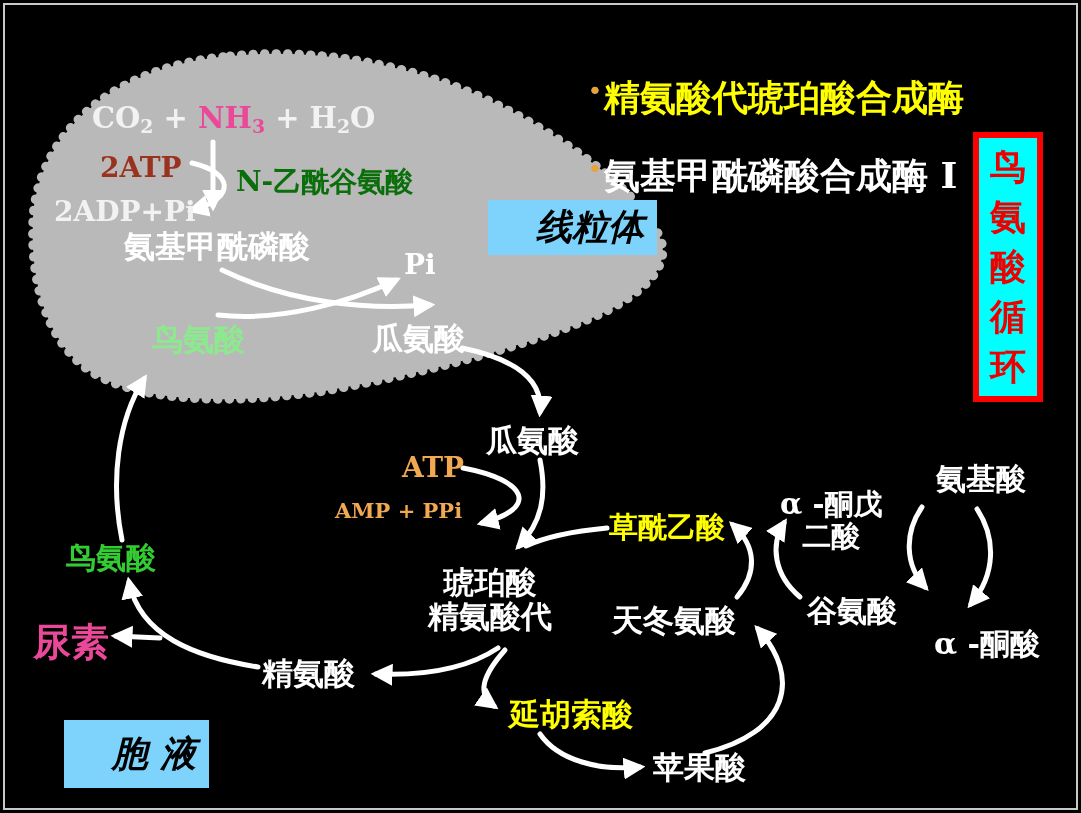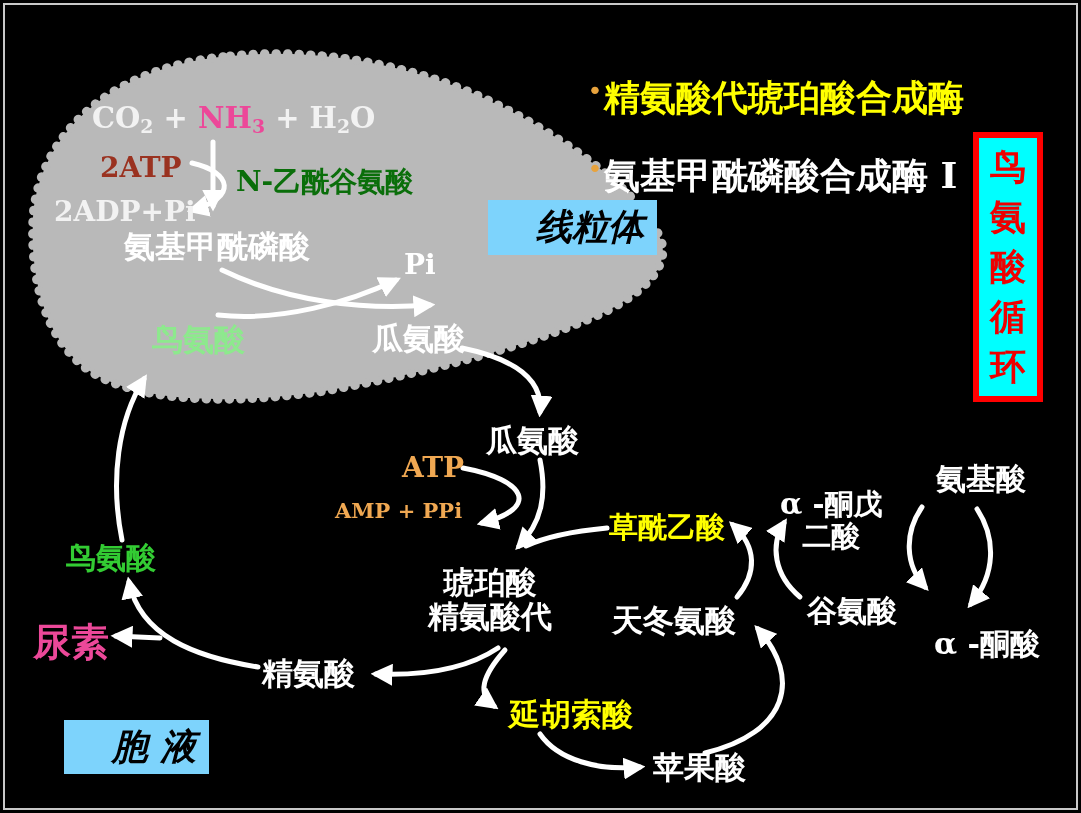--- a/index.html
+++ b/index.html
@@ -17,21 +17,21 @@
   .darkgreen{color:#0a6e0a;}
   .ltgreen{color:#8de98d;}
   .green{color:#33cc33;}
   .yellow{color:#ffff00;}
   .orange{color:#f0a852;}
   .box-label{
     position:absolute;background:#7dd3fc;color:#000;font-weight:bold;
     font-style:italic;display:flex;align-items:center;justify-content:center;padding-left:35px;
   }
   #mito-label{left:488px;top:200px;width:134px;height:55px;font-size:36px;}
-  #cytosol-label{left:64px;top:720px;width:110px;height:54px;font-size:36px;}
+  #cytosol-label{left:64px;top:720px;width:110px;height:68px;font-size:36px;}
   #cycle-title{
     position:absolute;left:973px;top:132px;width:70px;height:270px;
     background:#00ffff;border:6px solid #ff0000;box-sizing:border-box;
     display:flex;flex-direction:column;align-items:center;justify-content:space-around;
     color:#ee0000;font-size:36px;font-weight:bold;padding:4px 0;
   }
   .enzyme-line{position:absolute;font-size:36px;font-weight:bold;}
   .bullet{color:#e8a33d;font-size:40px;vertical-align:6px;margin-right:2px;}
   .sub{font-size:0.65em;vertical-align:-0.25em;}
   .center2{text-align:center;white-space:nowrap;}

